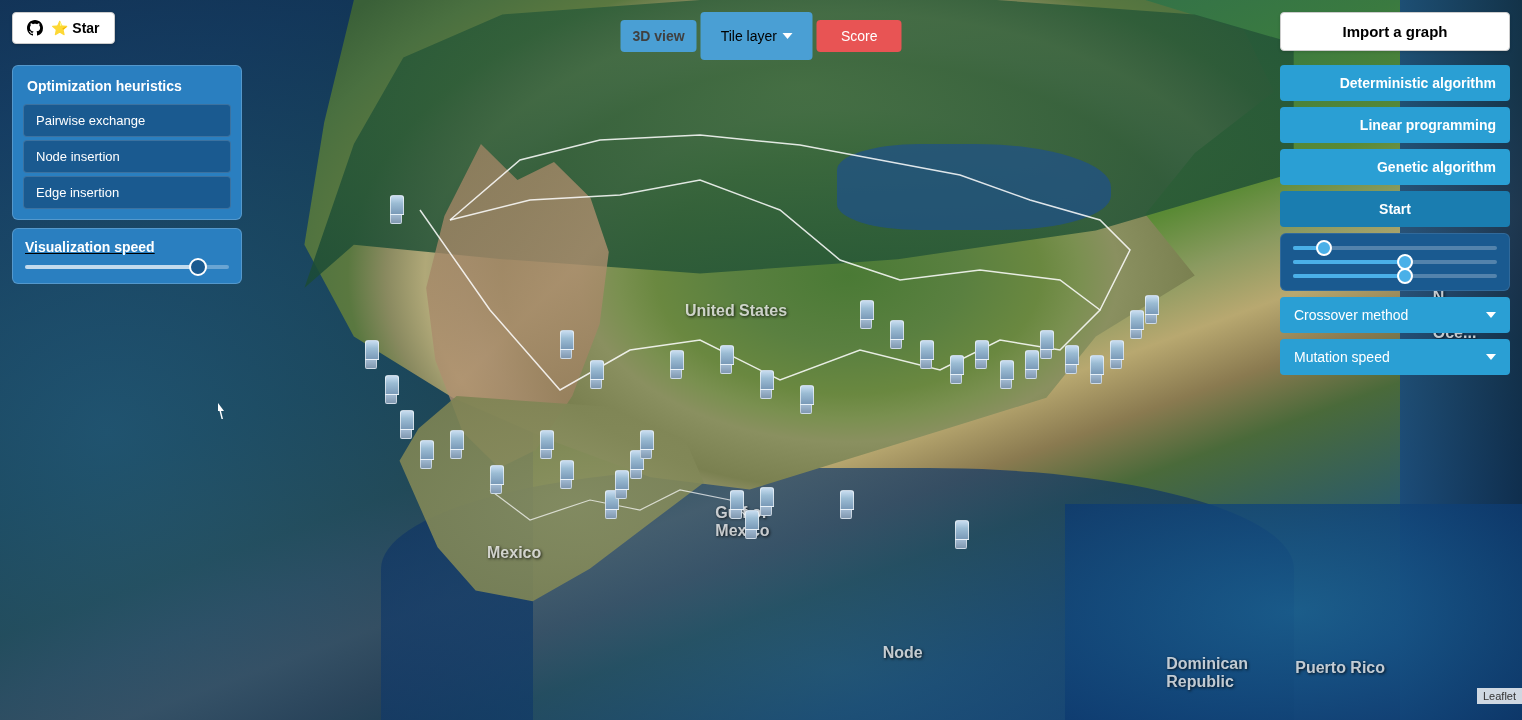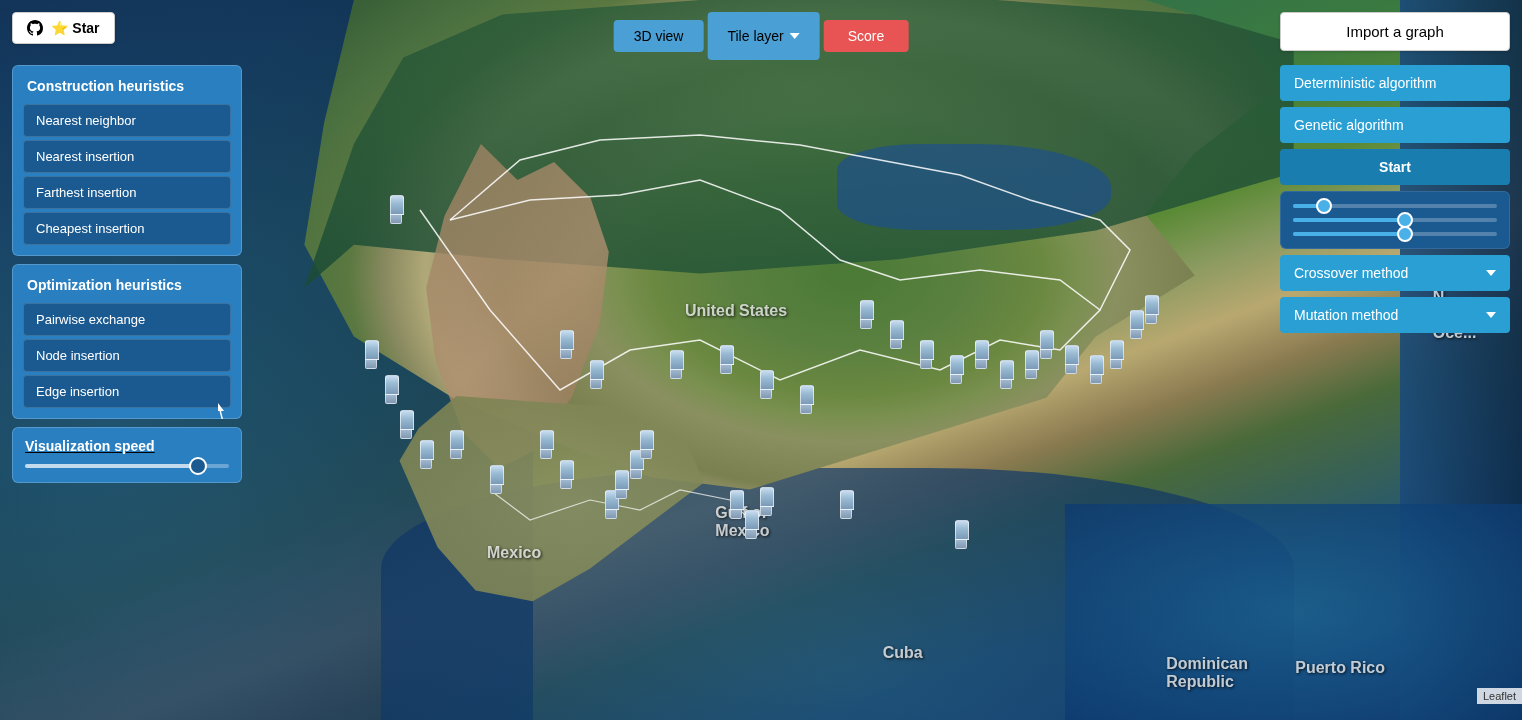--- a/index.html
+++ b/index.html
@@ -194,25 +194,25 @@
       left: 50%;
       transform: translateX(-50%);
       display: flex;
       gap: 4px;
       z-index: 200;
       align-items: center;
     }
 
     .btn-3d-view {
       background: #4a9fd4;
-      color: #000000;
+      color: #404040;
       border: none;
-      padding: 8px 20px;
-      font-size: 14px;
-      font-weight: 400;
+      padding: 8px 12px;
+      font-size: 14px;
+      font-weight: 700;
       border-radius: 4px;
       cursor: pointer;
     }
 
     .btn-tile-layer {
       background: #4a9fd4;
       color: #000000;
       border: none;
       padding: 16px 20px;
       font-size: 14px;
@@ -355,39 +355,39 @@
 
     
     .btn-import-graph {
       position: absolute;
       top: 12px;
       right: 12px;
       background: white;
       border: 1px solid #ccc;
       padding: 10px 20px;
       font-size: 15px;
-      font-weight: 400;
+      font-weight: 700;
       border-radius: 4px;
       cursor: pointer;
       z-index: 200;
       box-shadow: 0 1px 3px rgba(0,0,0,0.15);
       width: 230px;
       text-align: center;
     }
 
     .btn-right-algo {
       display: block;
       width: 100%;
       background: #2a9fd4;
       color: white;
       border: none;
       padding: 10px 14px;
       font-size: 14px;
-      font-weight: 400;
-      text-align: left;
+      font-weight: 700;
+      text-align: right;
       border-radius: 4px;
       cursor: pointer;
     }
 
     .btn-right-algo.blue-bright {
       background: #2a9fd4;
     }
 
     .btn-right-start {
       display: block;
@@ -503,21 +503,21 @@
 
   <div class="land-north-america"></div>
   <div class="land-canada"></div>
   <div class="mountains"></div>
   <div class="land-mexico"></div>
   <div class="great-lakes"></div>
 
   <div class="map-label" style="top:42%; left:45%;">United States</div>
   <div class="map-label" style="bottom:22%; left:32%;">Mexico</div>
   <div class="map-label" style="bottom:25%; left:47%;">Gulf of<br>Mexico</div>
-  <div class="map-label" style="bottom:8%; left:58%;">Cuba</div>
+  <div class="map-label" style="bottom:8%; left:58%;">Node</div>
   <div class="map-label" style="bottom:4%; right:18%;">Dominican<br>Republic</div>
   <div class="map-label" style="bottom:6%; right:9%;">Puerto Rico</div>
   <div class="map-label" style="top:40%; right:3%;">N.<br>Atla<br>Oce...</div>
 </div>
 
 <svg class="route-svg" viewBox="0 0 1522 720">
 
   <polyline points="420,210 490,310 560,390 630,350 700,340 780,380 860,350 940,370 1000,340 1060,350 1100,310 1060,280 980,270 900,280 840,260 780,210 700,180 620,195 530,200 450,220" fill="none" stroke="rgba(255,255,255,0.85)" stroke-width="1.5" stroke-dasharray="none"></polyline>
 
   <polyline points="450,220 520,160 600,140 700,135 800,145 880,160 960,175 1030,200 1100,220 1130,250 1100,310" fill="none" stroke="rgba(255,255,255,0.85)" stroke-width="1.5"></polyline>
@@ -582,46 +582,40 @@
     <span>Tile layer</span>
     <span class="chevron"></span>
   </button>
   <button class="btn-score">Score</button>
 </div>
 
 <button class="btn-import-graph">Import a graph</button>
 
 <div class="left-panel">
 
-  <div class="panel-section">
-    <div class="panel-section-title">Construction heuristics</div>
-    <button class="btn-algo">Nearest neighbor</button>
-    <button class="btn-algo">Nearest insertion</button>
-    <button class="btn-algo">Farthest insertion</button>
-    <button class="btn-algo">Cheapest insertion</button>
-  </div>
 
   <div class="panel-section">
     <div class="panel-section-title">Optimization heuristics</div>
     <button class="btn-algo">Pairwise exchange</button>
     <button class="btn-algo">Node insertion</button>
     <button class="btn-algo">Edge insertion</button>
   </div>
 
   <div class="speed-section">
     <div class="speed-title">Visualization speed</div>
     <div class="speed-slider-track">
       <div class="speed-slider-fill"></div>
       <div class="speed-slider-thumb"></div>
     </div>
   </div>
 </div>
 
 <div class="right-panel">
   <button class="btn-right-algo">Deterministic algorithm</button>
+  <button class="btn-right-algo blue-bright">Linear programming</button>
   <button class="btn-right-algo">Genetic algorithm</button>
   <button class="btn-right-start">Start</button>
 
   <div class="sliders-panel">
     <div class="slider-row">
       <div class="slider-track">
         <div class="slider-fill-1"></div>
         <div class="slider-thumb-right thumb-1"></div>
       </div>
     </div>
@@ -638,21 +632,21 @@
       </div>
     </div>
   </div>
 
   <button class="btn-dropdown">
     <span>Crossover method</span>
     <span class="chevron"></span>
   </button>
 
   <button class="btn-dropdown">
-    <span>Mutation method</span>
+    <span>Mutation speed</span>
     <span class="chevron"></span>
   </button>
 </div>
 
 <div class="cursor-pointer" style="left: 218px; top: 403px;"></div>
 
 <div class="leaflet-attr">
   <span>Leaflet</span>
 </div>
 

